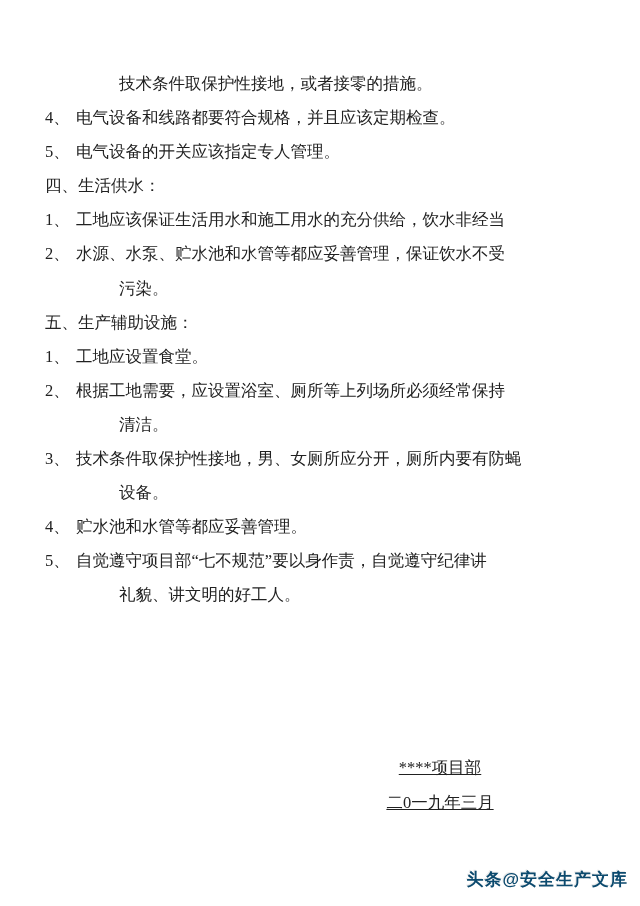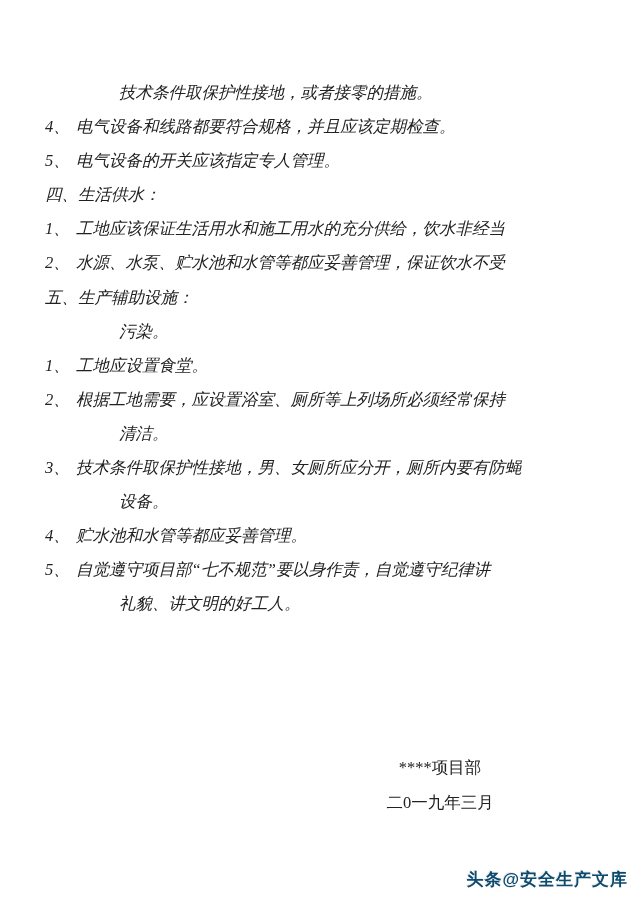--- a/index.html
+++ b/index.html
@@ -10,24 +10,23 @@
   body {
     width: 640px;
     height: 906px;
     position: relative;
     overflow: hidden;
     font-family: "Liberation Serif", "DejaVu Serif", serif;
     color: #212121;
   }
   .doc {
     position: absolute;
-    top: 76px;
+    top: 67px;
     left: 0;
     width: 612px;
-    font-style: italic;
   }
   .line {
     font-size: 16.5px;
     line-height: 34.1px;
     padding-left: 45px;
     white-space: nowrap;
   }
   .line .num {
     display: inline-block;
     min-width: 31px;
@@ -36,20 +35,21 @@
     padding-left: 119px;
   }
   .sig-block {
     position: absolute;
     top: 750px;
     left: 340px;
     width: 200px;
     text-align: center;
     font-size: 16.5px;
     line-height: 35px;
+    text-decoration: underline;
   }
   .watermark {
     position: absolute;
     top: 868px;
     right: 12px;
     font-size: 17px;
     font-weight: bold;
     letter-spacing: 1px;
     color: #0c4a6e;
     text-shadow: 1px 1px 0 rgba(255,255,255,0.9), -1px -1px 0 rgba(220,220,220,0.6);
@@ -59,22 +59,22 @@
 </head>
 <body>
 
 <div class="doc">
   <div class="line cont"><span>技术条件取保护性接地，或者接零的措施。</span></div>
   <div class="line"><span class="num">4、</span><span>电气设备和线路都要符合规格，并且应该定期检查。</span></div>
   <div class="line"><span class="num">5、</span><span>电气设备的开关应该指定专人管理。</span></div>
   <div class="line"><span class="num">四、</span><span>生活供水：</span></div>
   <div class="line"><span class="num">1、</span><span>工地应该保证生活用水和施工用水的充分供给，饮水非经当</span></div>
   <div class="line"><span class="num">2、</span><span>水源、水泵、贮水池和水管等都应妥善管理，保证饮水不受</span></div>
+  <div class="line cont"><span>污染。</span></div>
   <div class="line"><span class="num">五、</span><span>生产辅助设施：</span></div>
-  <div class="line cont"><span>污染。</span></div>
   <div class="line"><span class="num">1、</span><span>工地应设置食堂。</span></div>
   <div class="line"><span class="num">2、</span><span>根据工地需要，应设置浴室、厕所等上列场所必须经常保持</span></div>
   <div class="line cont"><span>清洁。</span></div>
   <div class="line"><span class="num">3、</span><span>技术条件取保护性接地，男、女厕所应分开，厕所内要有防蝇</span></div>
   <div class="line cont"><span>设备。</span></div>
   <div class="line"><span class="num">4、</span><span>贮水池和水管等都应妥善管理。</span></div>
   <div class="line"><span class="num">5、</span><span>自觉遵守项目部“七不规范”要以身作责，自觉遵守纪律讲</span></div>
   <div class="line cont"><span>礼貌、讲文明的好工人。</span></div>
 </div>
 

